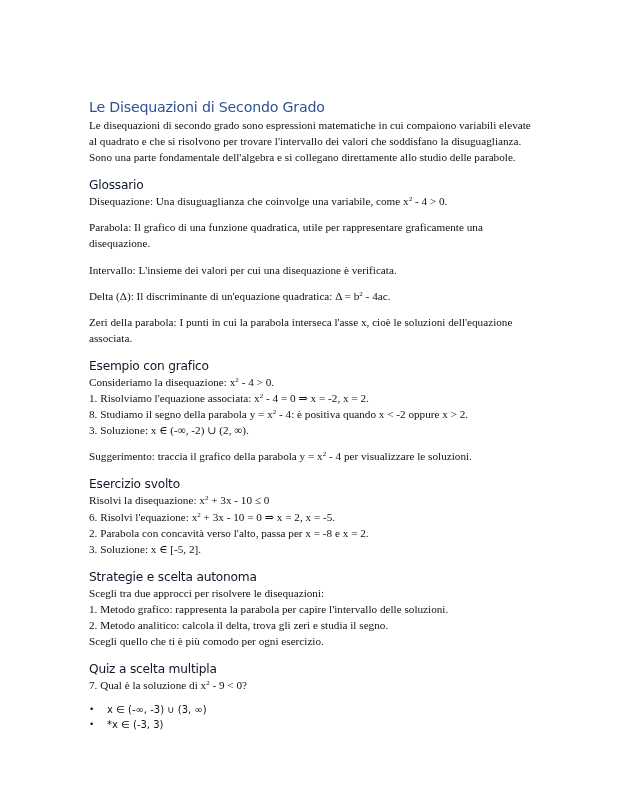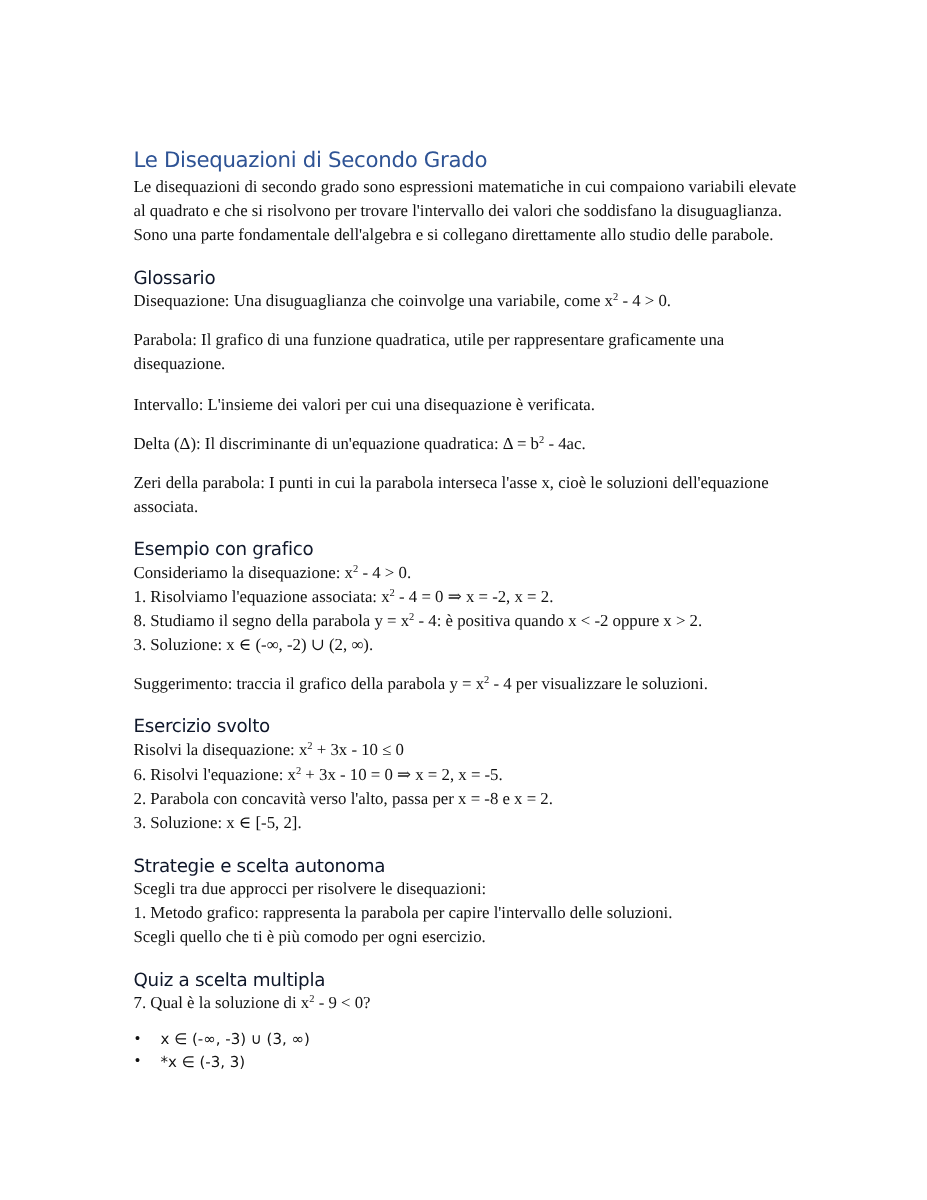--- a/index.html
+++ b/index.html
@@ -57,20 +57,21 @@
 
     <h2>Esercizio svolto</h2>
     <p><span>Risolvi la disequazione: x</span><sup>2</sup><span> + 3x - 10 ≤ 0</span></p>
     <p><span>6. Risolvi l'equazione: x</span><sup>2</sup><span> + 3x - 10 = 0 ⇒ x = 2, x = -5.</span></p>
     <p>2. Parabola con concavità verso l'alto, passa per x = -8 e x = 2.</p>
     <p>3. Soluzione: x ∈ [-5, 2].</p>
 
     <h2>Strategie e scelta autonoma</h2>
     <p>Scegli tra due approcci per risolvere le disequazioni:</p>
     <p>1. Metodo grafico: rappresenta la parabola per capire l'intervallo delle soluzioni.</p>
+    <p>2. Metodo analitico: calcola il delta, trova gli zeri e studia il segno.</p>
     <p>Scegli quello che ti è più comodo per ogni esercizio.</p>
 
     <h2>Quiz a scelta multipla</h2>
     <p><span>7. Qual è la soluzione di x</span><sup>2</sup><span> - 9 &lt; 0?</span></p>
     <ul>
       <li>
         <span class="bullet">•</span>
         <span class="math">x ∈ (-∞, -3) ∪ (3, ∞)</span>
       </li>
       <li>

